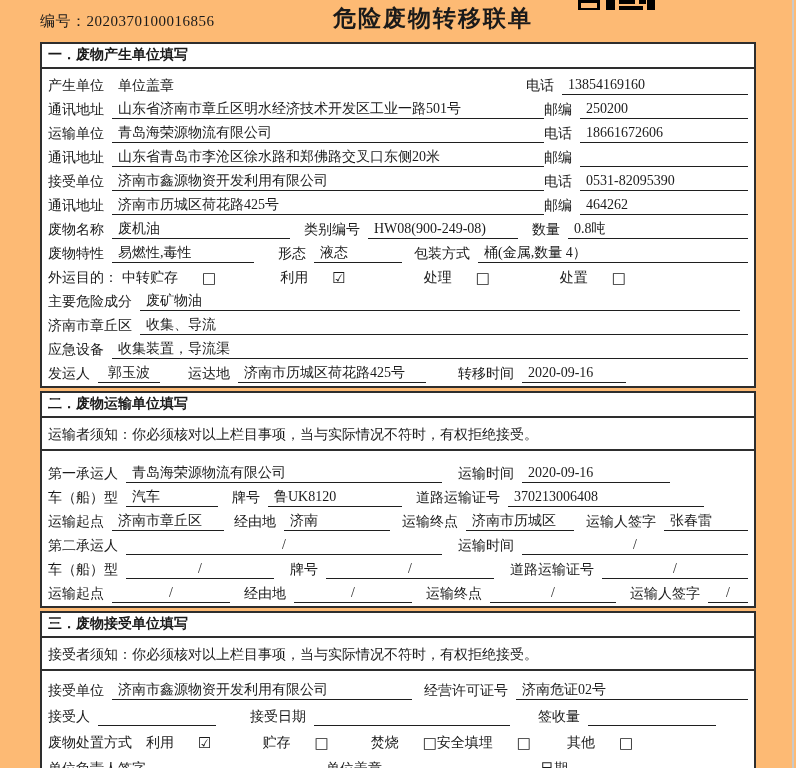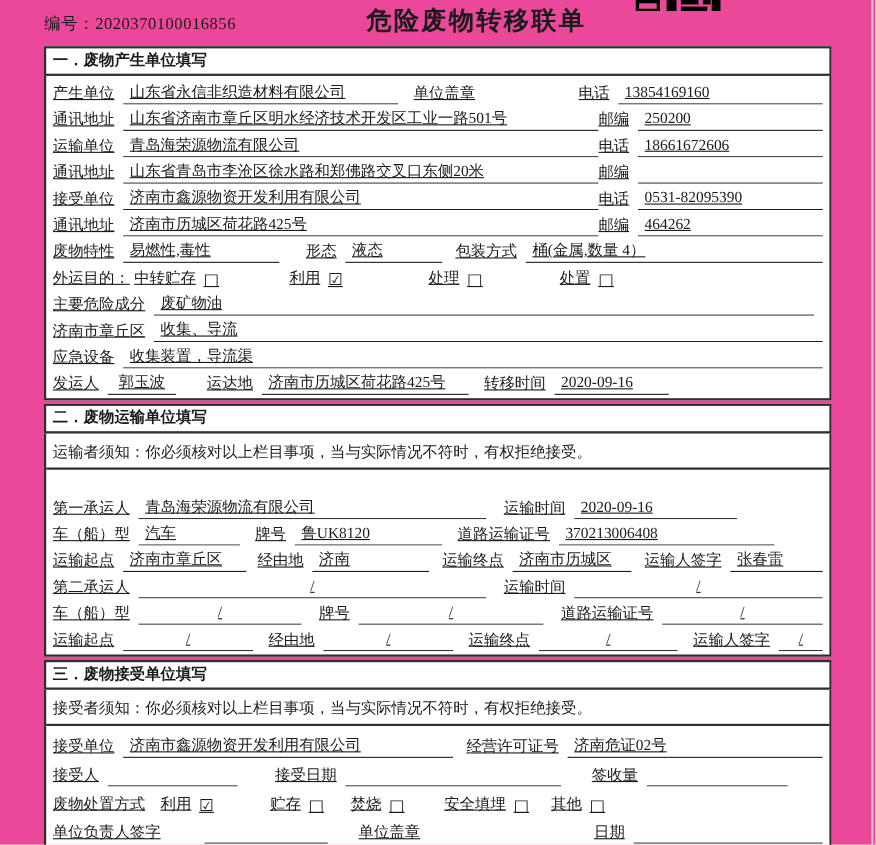--- a/index.html
+++ b/index.html
@@ -1,46 +1,46 @@
 <!DOCTYPE html>
 <html><head>
 <meta charset="utf-8">
 <style>
   * { margin:0; padding:0; box-sizing:border-box; }
   html,body { width:796px; height:768px; background:#ffffff; overflow:hidden; }
   body { font-family:"Liberation Serif","DejaVu Serif",serif; color:#1a1a1a; font-size:14px; }
-  .page { position:relative; width:796px; height:768px; background:#ec4899; }
+  .page { position:relative; width:796px; height:768px; background:#fdba74; }
   .edge-right { position:absolute; top:0; right:2px; width:2px; height:768px; background:#c9c9c9; }
 
   .serial { position:absolute; left:40px; top:12px; font-size:15px; letter-spacing:0.5px; }
   .doc-title { position:absolute; left:333px; top:3px; font-size:23px; font-weight:bold; letter-spacing:2px; }
 
   .qr { position:absolute; left:578px; top:0; width:78px; height:10px; }
   .qr div { position:absolute; background:#000; }
   .qr .q1 { left:0; top:0; width:22px; height:10px; background:transparent; border:3px solid #000; border-bottom-width:2px; }
   .qr .q2 { left:28px; top:0; width:9px; height:10px; }
   .qr .q3 { left:41px; top:0; width:16px; height:4px; }
   .qr .q4 { left:41px; top:6px; width:24px; height:4px; }
   .qr .q5 { left:61px; top:0; width:7px; height:4px; }
   .qr .q6 { left:69px; top:0; width:8px; height:10px; }
 
   .form { position:absolute; left:40px; top:42px; width:716px; }
   .sec-header { border:2px solid #2e2e2e; font-weight:bold; font-size:14px; padding:2px 6px 3px 6px; background:#fff; position:relative; z-index:2; }
   .sec-body { border:2px solid #2e2e2e; margin-top:-2px; padding:2px 6px 3px 6px; background:#fff; position:relative; z-index:1; }
   .gap { height:3px; }
 
-  .row { display:flex; align-items:flex-end; height:24px; white-space:nowrap; overflow:hidden;text-decoration:underline; }
+  .row { display:flex; align-items:flex-end; height:24px; white-space:nowrap; overflow:hidden; }
   .row.tall { height:26px; }
   .lbl { flex:0 0 auto; line-height:19px; }
   .u { flex:0 0 auto; border-bottom:1px solid #1f1f1f; height:20px; line-height:19px; padding:0 6px; margin-left:8px; overflow:hidden; }
   .u.fx { flex:1 1 auto; }
   .u.ctr { text-align:center; }
   .mla { margin-left:auto !important; }
   .notice { height:31px; border-bottom:2px solid #2e2e2e; margin:0 -6px; padding:0 6px 5px 6px; display:flex; align-items:flex-end; }
-  .opt { display:flex; align-items:flex-end; gap:7px; }
+  .opt { display:flex; align-items:flex-end; gap:24px; }
   .cbx { font-family:"DejaVu Sans",sans-serif; font-size:15px; line-height:18px; }
   .footer { position:absolute; left:40px; top:749px; font-size:15px; letter-spacing:0.5px; }
 </style>
 </head>
 <body>
 
 <div class="page">
   <div class="edge-right"></div>
 
   <div class="serial"><span>编号：</span><span>2020370100016856</span></div>
@@ -54,21 +54,20 @@
       <div class="q5"></div>
       <div class="q6"></div>
   </div>
 
   <div class="form">
 
     <div class="sec-header">一．废物产生单位填写</div>
     <div class="sec-body">
       <div class="row">
         <span class="lbl">产生单位</span>
-        <span class="u" style="width:250px">山东省永信非织造材料有限公司</span>
         <span class="lbl" style="margin-left:14px">单位盖章</span>
         <span class="lbl mla">电话</span>
         <span class="u" style="width:186px">13854169160</span>
       </div>
       <div class="row">
         <span class="lbl">通讯地址</span>
         <span class="u" style="width:432px">山东省济南市章丘区明水经济技术开发区工业一路501号</span>
         <span class="lbl mla">邮编</span>
         <span class="u" style="width:186px">250200</span>
       </div>
@@ -88,20 +87,28 @@
         <span class="lbl">接受单位</span>
         <span class="u" style="width:432px">济南市鑫源物资开发利用有限公司</span>
         <span class="lbl mla">电话</span>
         <span class="u" style="width:186px">0531-82095390</span>
       </div>
       <div class="row">
         <span class="lbl">通讯地址</span>
         <span class="u" style="width:432px">济南市历城区荷花路425号</span>
         <span class="lbl mla">邮编</span>
         <span class="u" style="width:186px">464262</span>
+      </div>
+      <div class="row">
+        <span class="lbl">废物名称</span>
+        <span class="u" style="width:178px">废机油</span>
+        <span class="lbl" style="margin-left:14px">类别编号</span>
+        <span class="u" style="width:150px">HW08(900-249-08)</span>
+        <span class="lbl" style="margin-left:14px">数量</span>
+        <span class="u fx">0.8吨</span>
       </div>
       <div class="row">
         <span class="lbl">废物特性</span>
         <span class="u" style="width:142px">易燃性,毒性</span>
         <span class="lbl" style="margin-left:24px">形态</span>
         <span class="u" style="width:88px">液态</span>
         <span class="lbl" style="margin-left:12px">包装方式</span>
         <span class="u fx">桶(金属,数量 4）</span>
       </div>
       <div class="row">
@@ -133,31 +140,31 @@
       </div>
       <div class="row">
         <span class="lbl">应急设备</span>
         <span class="u fx">收集装置，导流渠</span>
       </div>
       <div class="row">
         <span class="lbl">发运人</span>
         <span class="u ctr" style="width:62px">郭玉波</span>
         <span class="lbl" style="margin-left:28px">运达地</span>
         <span class="u" style="width:188px">济南市历城区荷花路425号</span>
-        <span class="lbl" style="margin-left:14px">转移时间</span>
+        <span class="lbl" style="margin-left:32px">转移时间</span>
         <span class="u" style="width:104px">2020-09-16</span>
       </div>
     </div>
 
     <div class="gap"></div>
 
     <div class="sec-header">二．废物运输单位填写</div>
     <div class="sec-body">
       <div class="notice">运输者须知：你必须核对以上栏目事项，当与实际情况不符时，有权拒绝接受。</div>
-      <div class="row" style="margin-top:21px">
+      <div class="row" style="margin-top:8px">
         <span class="lbl">第一承运人</span>
         <span class="u" style="width:316px">青岛海荣源物流有限公司</span>
         <span class="lbl" style="margin-left:16px">运输时间</span>
         <span class="u" style="width:148px">2020-09-16</span>
       </div>
       <div class="row">
         <span class="lbl">车（船）型</span>
         <span class="u" style="width:92px">汽车</span>
         <span class="lbl" style="margin-left:14px">牌号</span>
         <span class="u" style="width:134px">鲁UK8120</span>
@@ -222,29 +229,29 @@
       <div class="row tall">
         <span class="lbl">废物处置方式</span>
         <span class="opt" style="margin-left:14px">
           <span class="lbl">利用</span>
           <span class="cbx">☑</span>
         </span>
         <span class="opt" style="margin-left:51px">
           <span class="lbl">贮存</span>
           <span class="cbx">□</span>
         </span>
-        <span class="opt" style="margin-left:24px">
+        <span class="opt" style="margin-left:42px">
           <span class="lbl">焚烧</span>
           <span class="cbx">□</span>
         </span>
+        <span class="opt" style="">
+          <span class="lbl">安全填埋</span>
+          <span class="cbx">□</span>
+        </span>
         <span class="opt" style="margin-left:36px">
-          <span class="lbl">安全填埋</span>
-          <span class="cbx">□</span>
-        </span>
-        <span class="opt" style="margin-left:20px">
           <span class="lbl">其他</span>
           <span class="cbx">□</span>
         </span>
       </div>
       <div class="row tall">
         <span class="lbl">单位负责人签字</span>
         <span class="u" style="width:112px;margin-left:40px"></span>
         <span class="lbl" style="margin-left:28px">单位盖章</span>
         <span class="lbl" style="margin-left:158px">日期</span>
         <span class="u fx" style="max-width:210px"></span>

